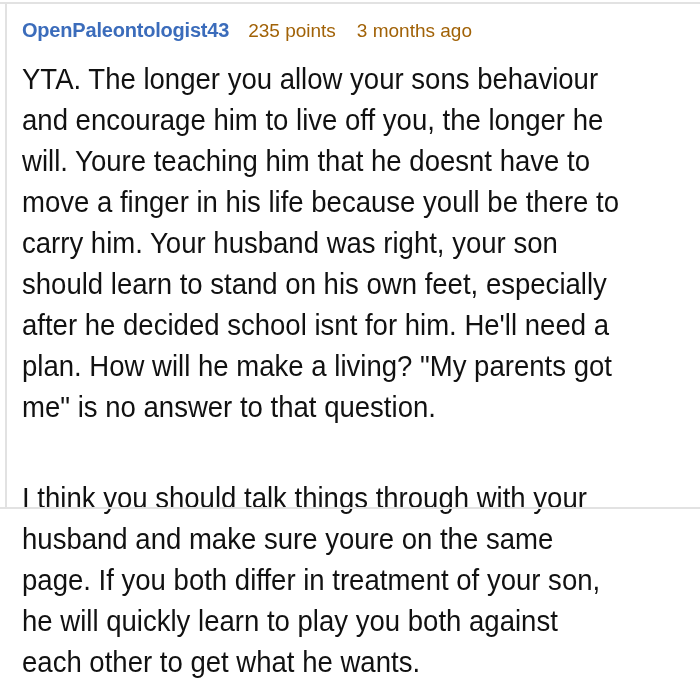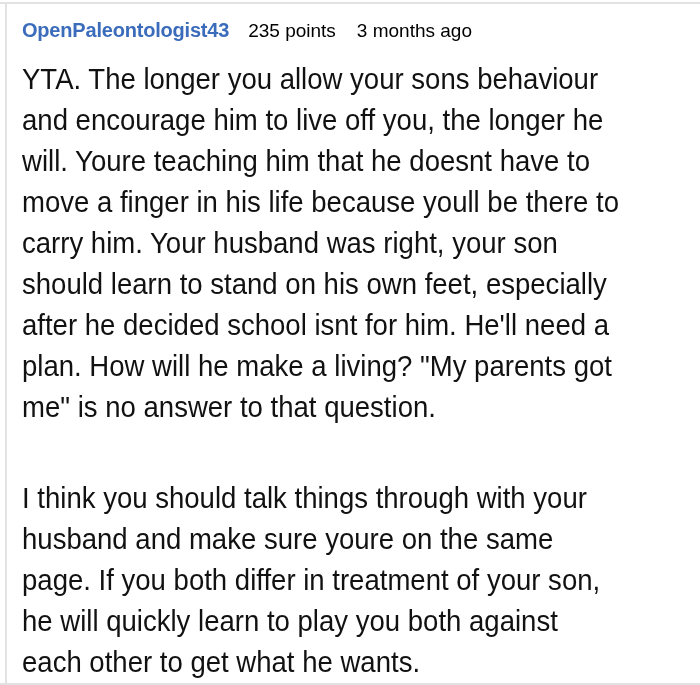--- a/index.html
+++ b/index.html
@@ -9,21 +9,21 @@
   }
   body {
     width: 700px;
     height: 685px;
     overflow: hidden;
     font-family: "Liberation Sans", sans-serif;
   }
   .comment-card {
     position: relative;
     width: 700px;
-    height: 685px;
+    height: 509px;
     background: #ffffff;
     box-sizing: border-box;
   }
   .top-divider {
     position: absolute;
     top: 2px;
     left: 0;
     width: 700px;
     height: 2px;
     background: #e2e2e2;
@@ -59,21 +59,21 @@
   }
   .author {
     color: #3b6cbb;
     font-weight: bold;
     font-size: 20px;
     letter-spacing: -0.2px;
     text-decoration: none;
     cursor: pointer;
   }
   .meta {
-    color: #000000;
+    color: #a16207;
     font-size: 19px;
   }
   .points { margin-left: 19px; }
   .age { margin-left: 21px; text-align: right; }
   .comment-body {
     margin-top: 16px;
     width: 716px;
     transform: scaleX(0.918);
     transform-origin: left top;
   }

